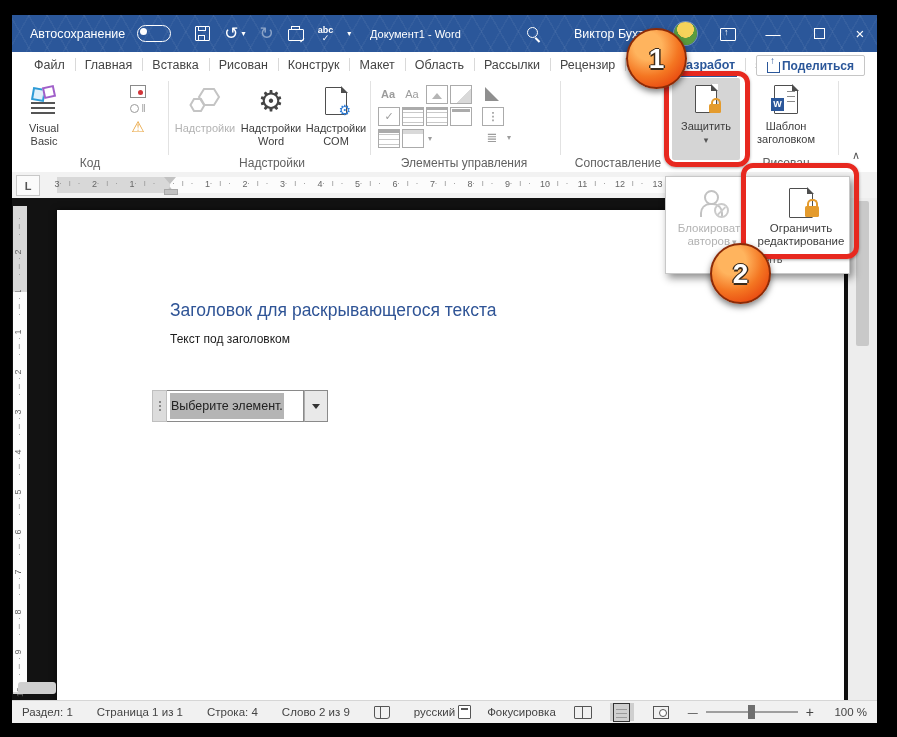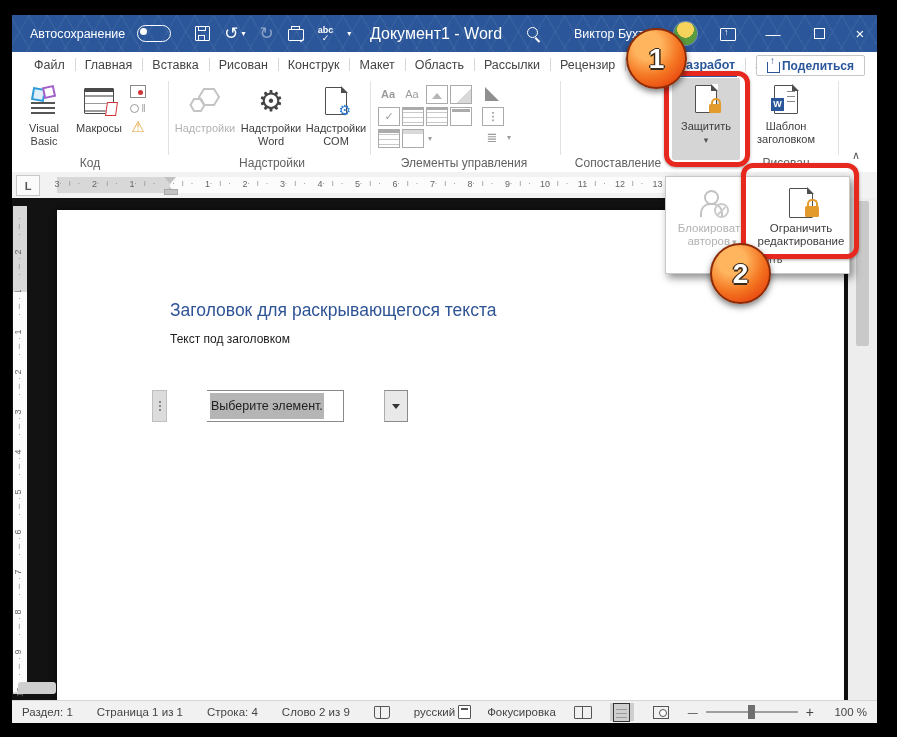--- a/index.html
+++ b/index.html
@@ -25,21 +25,21 @@
   .i-redo{font-size:17px;line-height:14px;}
   .i-redo::before{content:"↻";}
   .chev{font-size:8px;}
   .chev::before{content:"▾";}
   .i-print{width:14px;height:10px;border:1.4px solid #fff;border-radius:1px;position:relative;margin-top:3px;}
   .i-print::before{content:"";position:absolute;left:2px;top:-4px;width:7px;height:3px;border:1.3px solid #fff;border-bottom:none;}
   .i-print::after{content:"✓";position:absolute;right:-3px;bottom:-5px;font-size:8px;}
   .i-abc{font-size:9px;line-height:8px;text-align:center;font-weight:700;}
   .i-abc::before{content:"abc";display:block;}
   .i-abc::after{content:"✓";display:block;font-weight:400;}
-  .tb-title{position:absolute;left:358px;top:0;height:37px;display:flex;align-items:center;font-size:16px;}
+  .tb-title{position:absolute;left:358px;top:0;height:37px;display:flex;align-items:center;font-size:11px;}
   .i-search{width:9px;height:9px;border:1.7px solid #fff;border-radius:50%;position:relative;}
   .i-search::after{content:"";position:absolute;left:8px;top:9px;width:6px;height:1.8px;background:#fff;transform:rotate(45deg);transform-origin:0 0;}
   .tb-search{position:absolute;left:515px;top:12px;}
   .tb-user{position:absolute;left:562px;top:0;height:37px;display:flex;align-items:center;gap:10px;}
   .avatar{width:23px;height:23px;border-radius:50%;background:radial-gradient(circle at 50% 32%,#f6d35a 0 42%,#5b9c3e 44%);box-shadow:0 0 0 1px rgba(255,255,255,.35);}
   .i-ribopts{width:14px;height:11px;border:1.4px solid #fff;border-radius:1px;position:relative;margin-top:1px;}
   .i-ribopts::before{content:"↑";position:absolute;left:3px;top:-2px;font-size:9px;}
   .tb-ribopts{position:absolute;left:708px;top:12px;}
   .wbtn{position:absolute;top:0;width:34px;height:37px;display:flex;align-items:center;justify-content:center;font-size:15px;}
   .i-max{width:9px;height:9px;border:1.3px solid #fff;}
@@ -138,21 +138,21 @@
   .docarea{position:absolute;left:0;top:183px;width:100%;height:502px;background:#121212;overflow:hidden;}
   .vruler{position:absolute;left:1px;top:8px;width:14px;height:488px;background:#d8d8d8;font-size:9px;color:#666;}
   .vmargin{position:absolute;left:0;top:6px;width:14px;height:80px;display:flex;flex-direction:column;}
   .vmain{position:absolute;left:0;top:86px;width:14px;height:400px;background:#fcfcfc;display:flex;flex-direction:column;}
   .vcell{position:relative;height:40px;flex:0 0 40px;width:14px;}
   .vcell::before{content:"·\A ı\A ·";white-space:pre;position:absolute;left:5px;top:2px;line-height:8px;color:#9a9a9a;}
   .vcell b{position:absolute;left:2px;bottom:0;transform:translateY(50%) rotate(-90deg);font-weight:400;}
   .page{position:absolute;left:45px;top:12px;width:787px;height:630px;background:#fff;box-shadow:0 0 6px rgba(0,0,0,.6);}
   .doc-heading{position:absolute;left:113px;top:90px;font-size:17.5px;color:#2f5496;}
   .doc-sub{position:absolute;left:113px;top:122px;font-size:12px;color:#1c1c1c;}
-  .ccontrol{position:absolute;left:95px;top:180px;display:flex;align-items:stretch;height:32px;gap:40px;}
+  .ccontrol{position:absolute;left:95px;top:180px;display:flex;align-items:stretch;height:32px;}
   .cc-handle{width:13px;background:#dcdcdc;border:1px solid #bfbfbf;display:flex;flex-direction:column;gap:2px;align-items:center;justify-content:center;}
   .cc-handle i{width:2px;height:2px;background:#6d6d6d;border-radius:50%;}
   .cc-box{width:133px;border:1px solid #8a8a8a;border-left:none;background:#fff;display:flex;align-items:center;padding-left:3px;}
   .cc-box span{background:#b5b5b5;font-size:12.5px;color:#222;padding:6px 1px;}
   .cc-arrow{width:22px;border:1px solid #8a8a8a;border-left:1px solid #adadad;background:#e9e9e9;display:flex;align-items:center;justify-content:center;}
   .cc-arrow::after{content:"";width:0;height:0;border:4px solid transparent;border-top:5px solid #333;margin-top:4px;}
   .vscroll{position:absolute;right:0;top:0;width:29px;height:100%;background:#ededed;}
   .vthumb{position:absolute;right:8px;top:3px;width:13px;height:145px;background:#c9c9c9;border-radius:2px;}
   .hthumb{position:absolute;left:6px;top:484px;width:38px;height:12px;background:#cfcfcf;border-radius:3px;}
 
@@ -313,26 +313,20 @@
       <span class="ic">
             <span class="i-vb">
               <i class="cube1"></i>
               <i class="cube2"></i>
               <i class="lines"></i>
             </span>
           </span>
       <span>Visual</span>
           <span>Basic</span>
     </div>
-    <div class="rbtn" style="left:60px;top:3px;width:54px;height:76px;">
-      <span class="ic">
-            <span class="i-macros"></span>
-          </span>
-      <span>Макросы</span>
-    </div>
     <div class="smallcol" style="left:118px;top:8px;">
       <span class="i-record"></span>
       <span class="i-pause"></span>
       <span class="i-warn"></span>
     </div>
     <div class="glabel" style="left:78px;">Код</div>
     <div class="rsep" style="left:156px;"></div>
 
     <div class="rbtn disabled" style="left:162px;top:3px;width:62px;height:76px;">
       <span class="ic">

